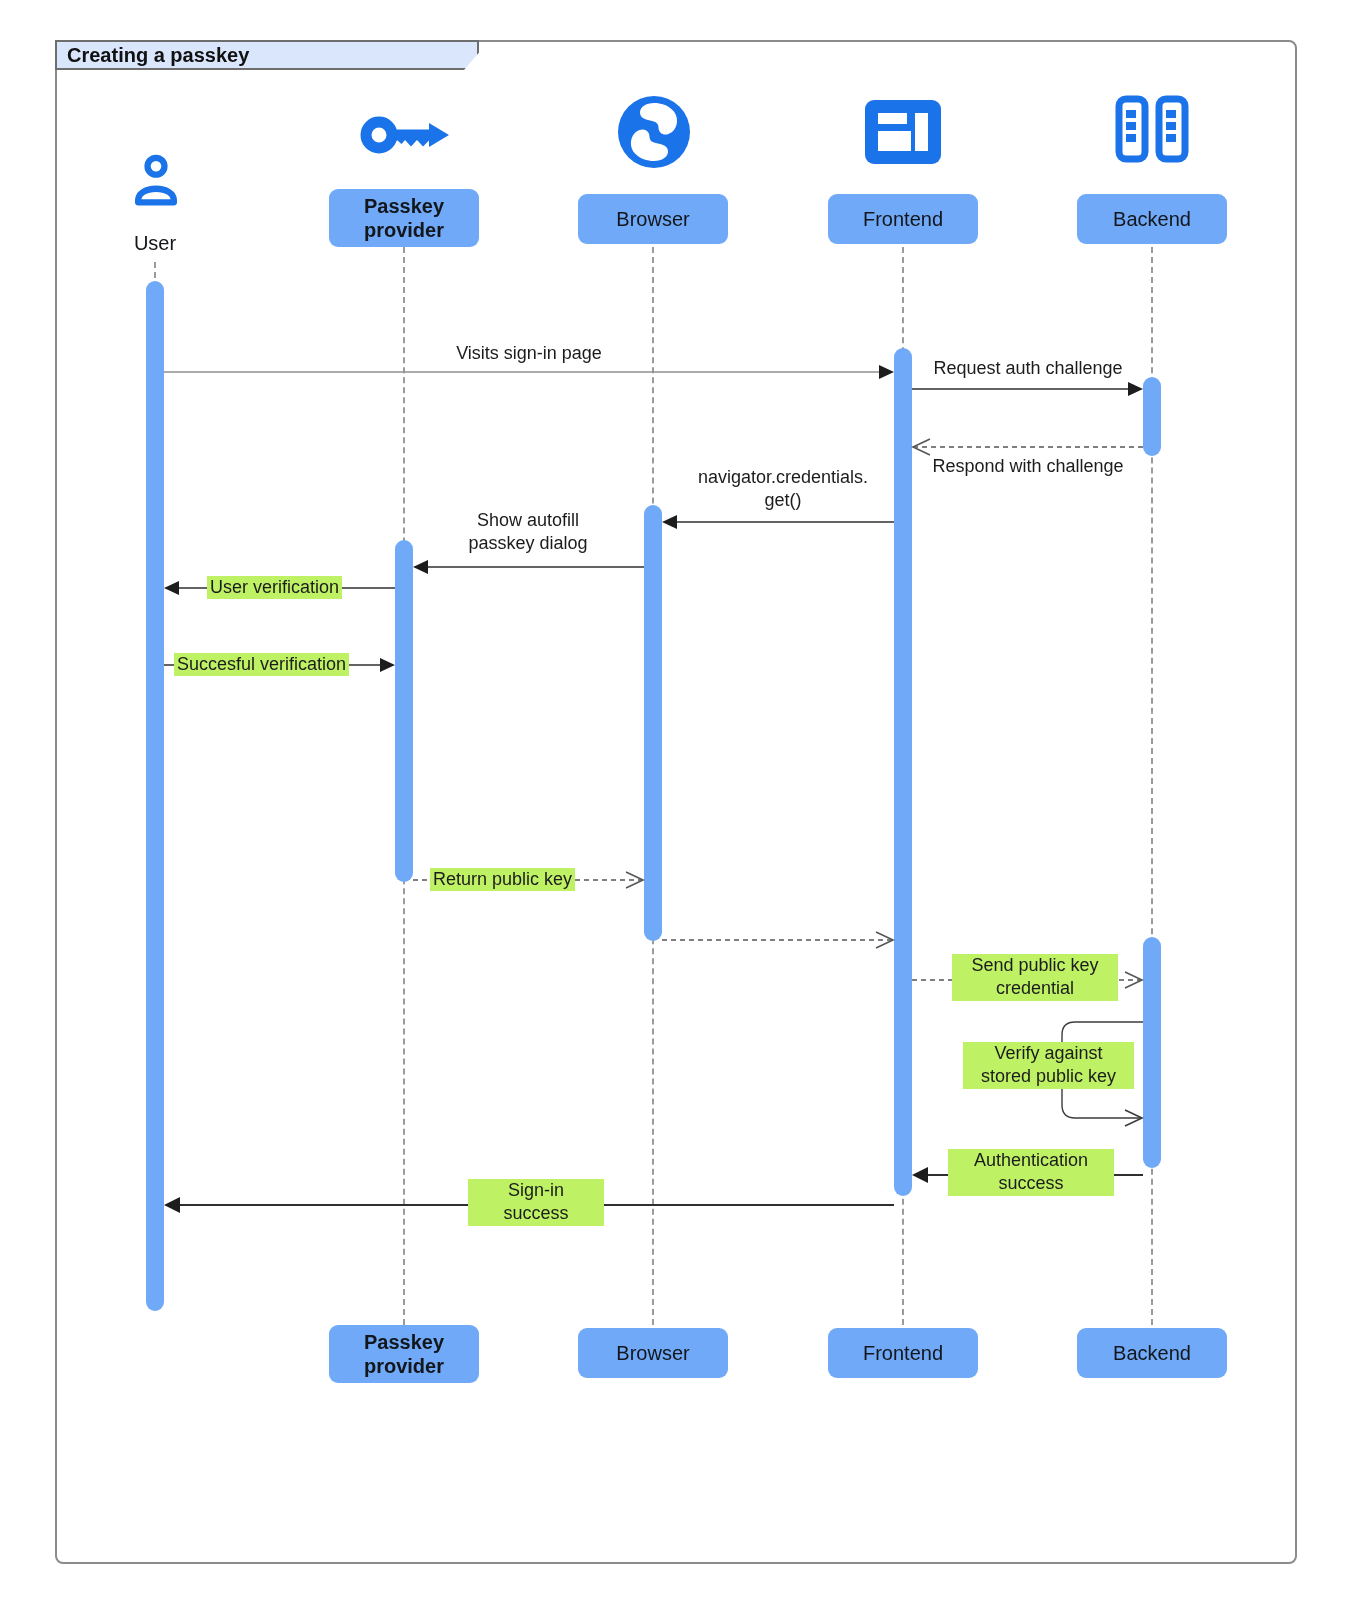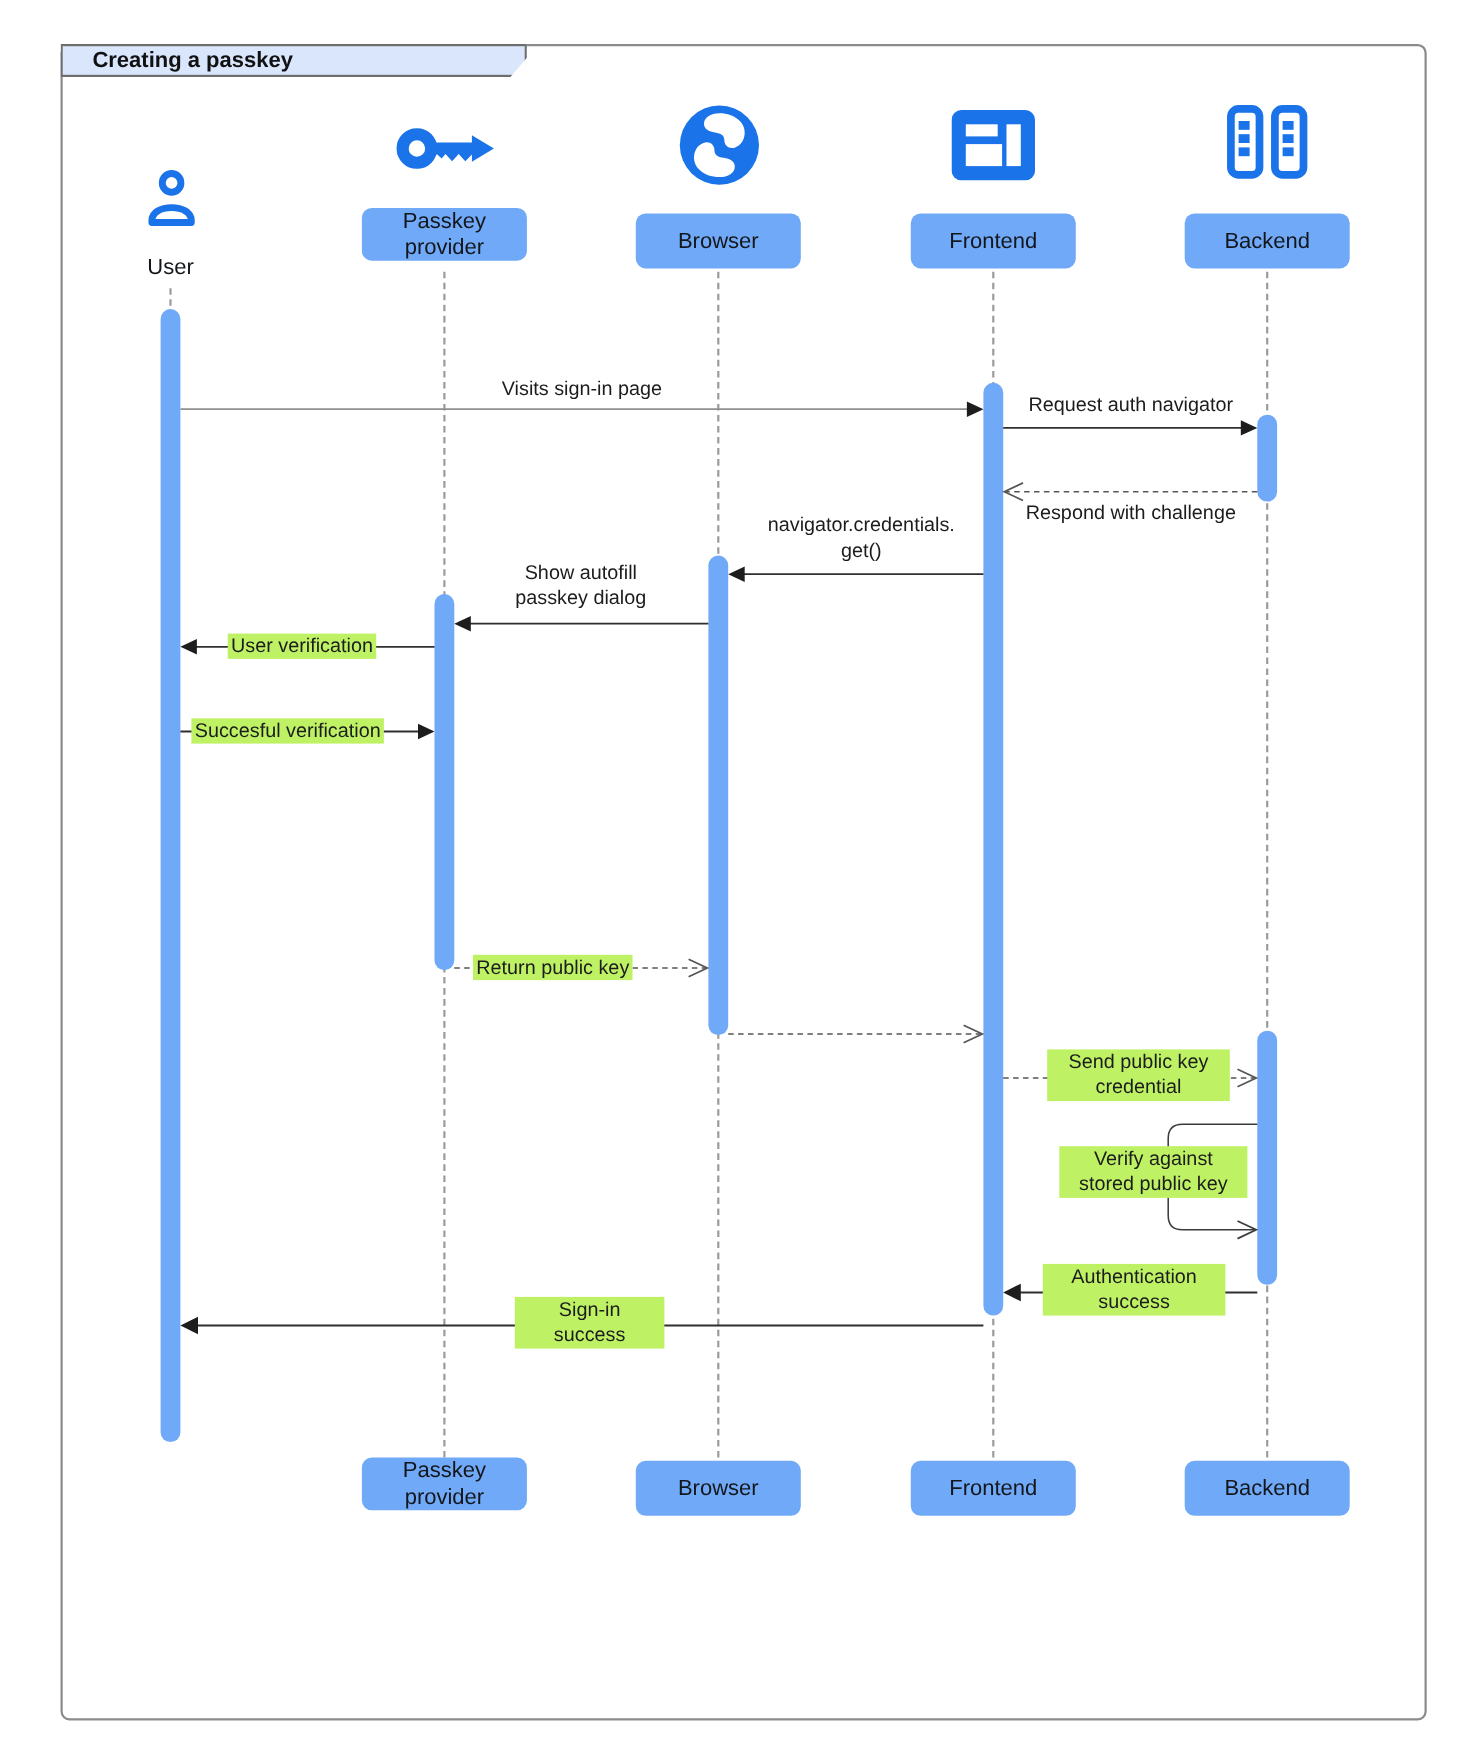--- a/index.html
+++ b/index.html
@@ -3,26 +3,26 @@
 <meta charset="utf-8">
 <style>
   html,body{margin:0;padding:0;background:#fff;}
   .canvas{position:relative;width:1349px;height:1600px;background:#fff;
           font-family:"Liberation Sans",sans-serif;color:#1c1c1c;overflow:hidden;}
   .frame{position:absolute;left:55px;top:40px;width:1238px;height:1520px;
          border:2px solid #8b8b8b;border-radius:8px;background:#fff;}
   .frame-title{position:absolute;left:55px;top:40px;width:424px;height:30px;
          background:#d9e6fc;border:2px solid #6e6e6e;box-sizing:border-box;
          clip-path:polygon(0 0,100% 0,100% 42%,calc(100% - 15px) 100%,0 100%);
-         display:flex;align-items:center;padding-left:27px;
+         display:flex;align-items:center;padding-left:10px;
          font-size:20px;font-weight:700;color:#111;}
   .box{position:absolute;width:150px;background:#6fa9f7;border-radius:9px;
        display:flex;align-items:center;justify-content:center;text-align:center;
        font-size:20px;color:#13161a;white-space:pre-line;line-height:1.2;}
-  .h1{height:50px;text-align:center;} .h2{height:48px;}
+  .h1{height:50px;text-align:center;} .h2{height:58px;font-weight:bold;}
   .actor-label{position:absolute;text-align:center;font-size:20px;color:#13161a;}
   .lifeline{position:absolute;width:0;border-left:2px dashed #9b9b9b;}
   .bar{position:absolute;width:18px;background:#6fa9f7;border-radius:9px;}
   .icon{position:absolute;}
   svg.overlay{position:absolute;left:0;top:0;pointer-events:none;}
   .msg{position:absolute;font-size:18px;line-height:1.3;text-align:center;
        white-space:pre-line;color:#1c1c1c;}
   .msg.bg{background:#bef264;padding:0 3px;}
 </style>
 </head>
@@ -157,21 +157,21 @@
       <polygon points="912,1175 928,1167 928,1183" fill="#1d1d1d"></polygon>
     </g>
 
     <g>
       <line x1="894" y1="1205" x2="176" y2="1205" stroke="#2f2f2f" stroke-width="1.8"></line>
       <polygon points="164,1205 180,1197 180,1213" fill="#1d1d1d"></polygon>
     </g>
   </svg>
 
   <div class="msg" style="left:379px;top:342px;width:300px;">Visits sign-in page</div>
-  <div class="msg" style="left:903px;top:357px;width:250px;">Request auth navigator</div>
+  <div class="msg" style="left:903px;top:357px;width:250px;">Request auth challenge</div>
   <div class="msg" style="left:903px;top:455px;width:250px;">Respond with challenge</div>
   <div class="msg" style="left:683px;top:466px;width:200px;">navigator.credentials.
 get()</div>
   <div class="msg" style="left:428px;top:509px;width:200px;">Show autofill
 passkey dialog</div>
   <div class="msg bg" style="left:207px;top:576px;">User verification</div>
   <div class="msg bg" style="left:174px;top:653px;">Succesful verification</div>
   <div class="msg bg" style="left:430px;top:868px;text-align:center;">Return public key</div>
   <div class="msg bg" style="left:952px;top:954px;width:160px;">Send public key
 credential</div>

